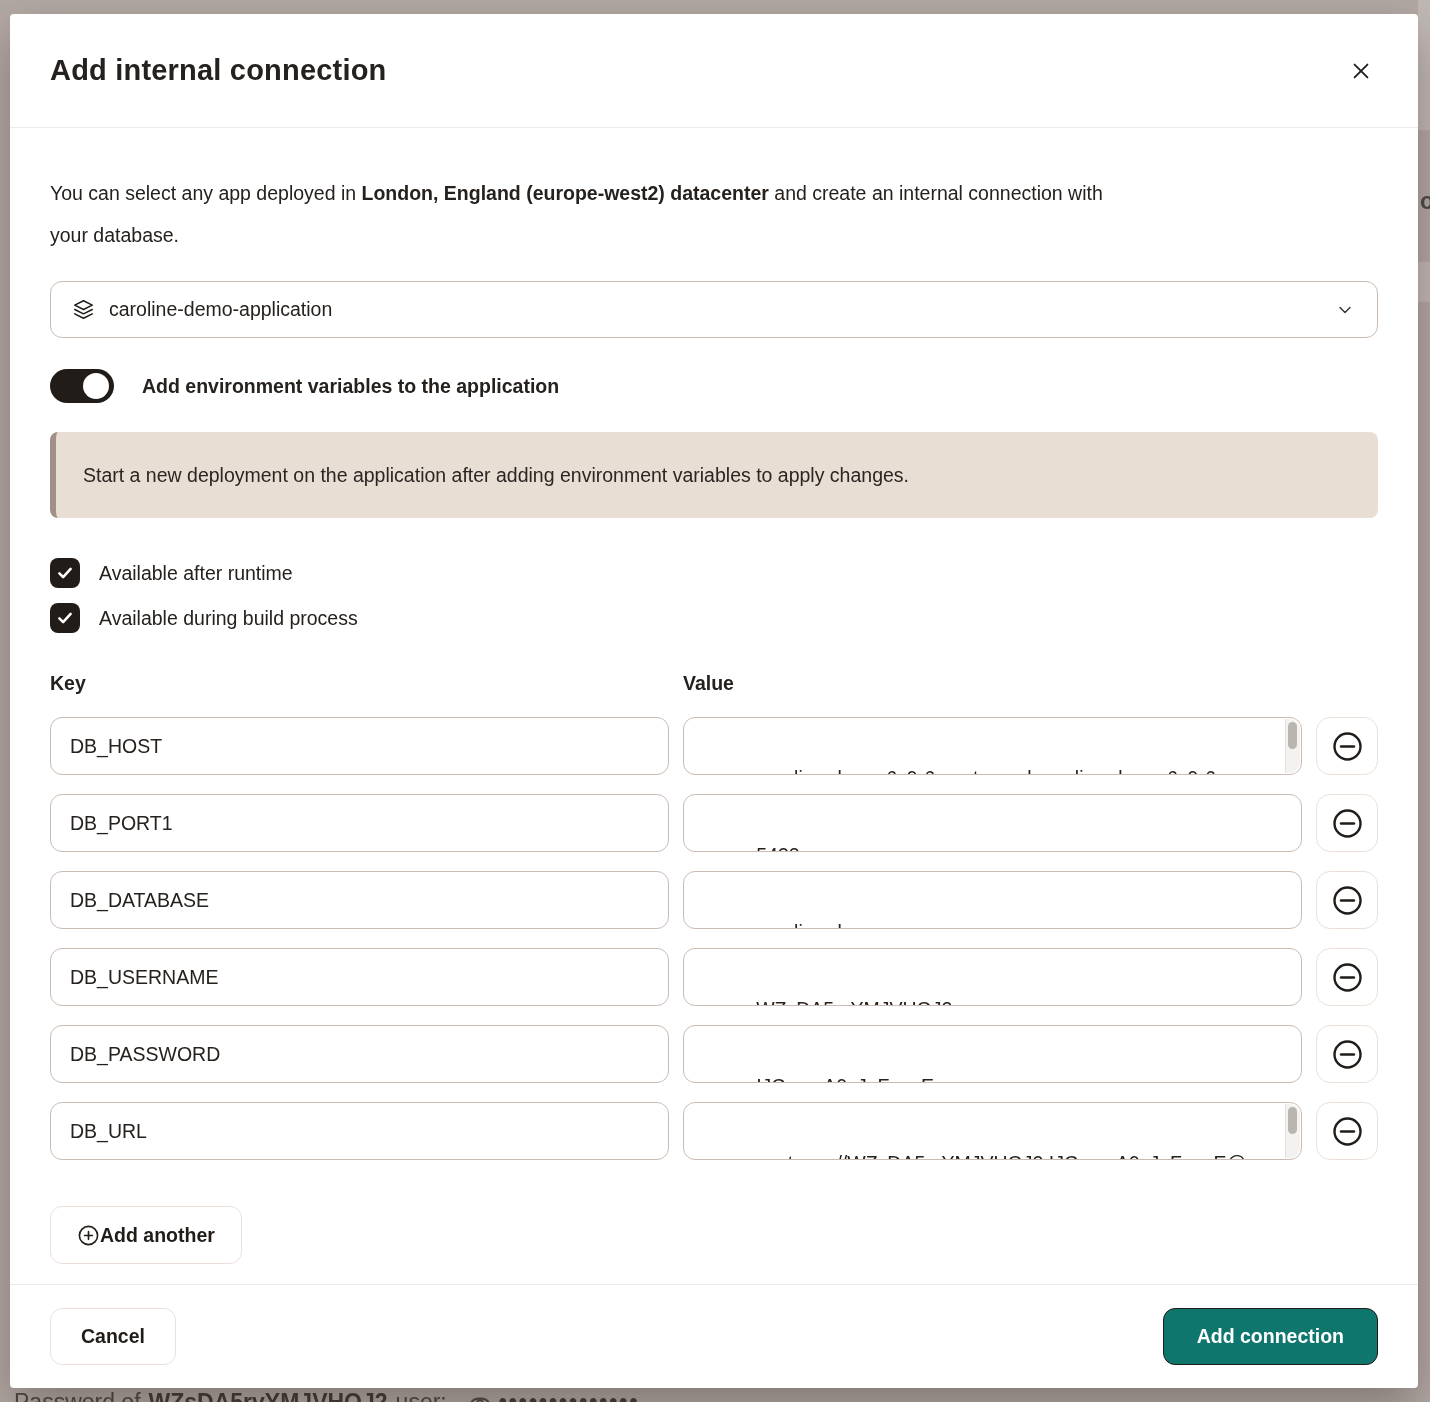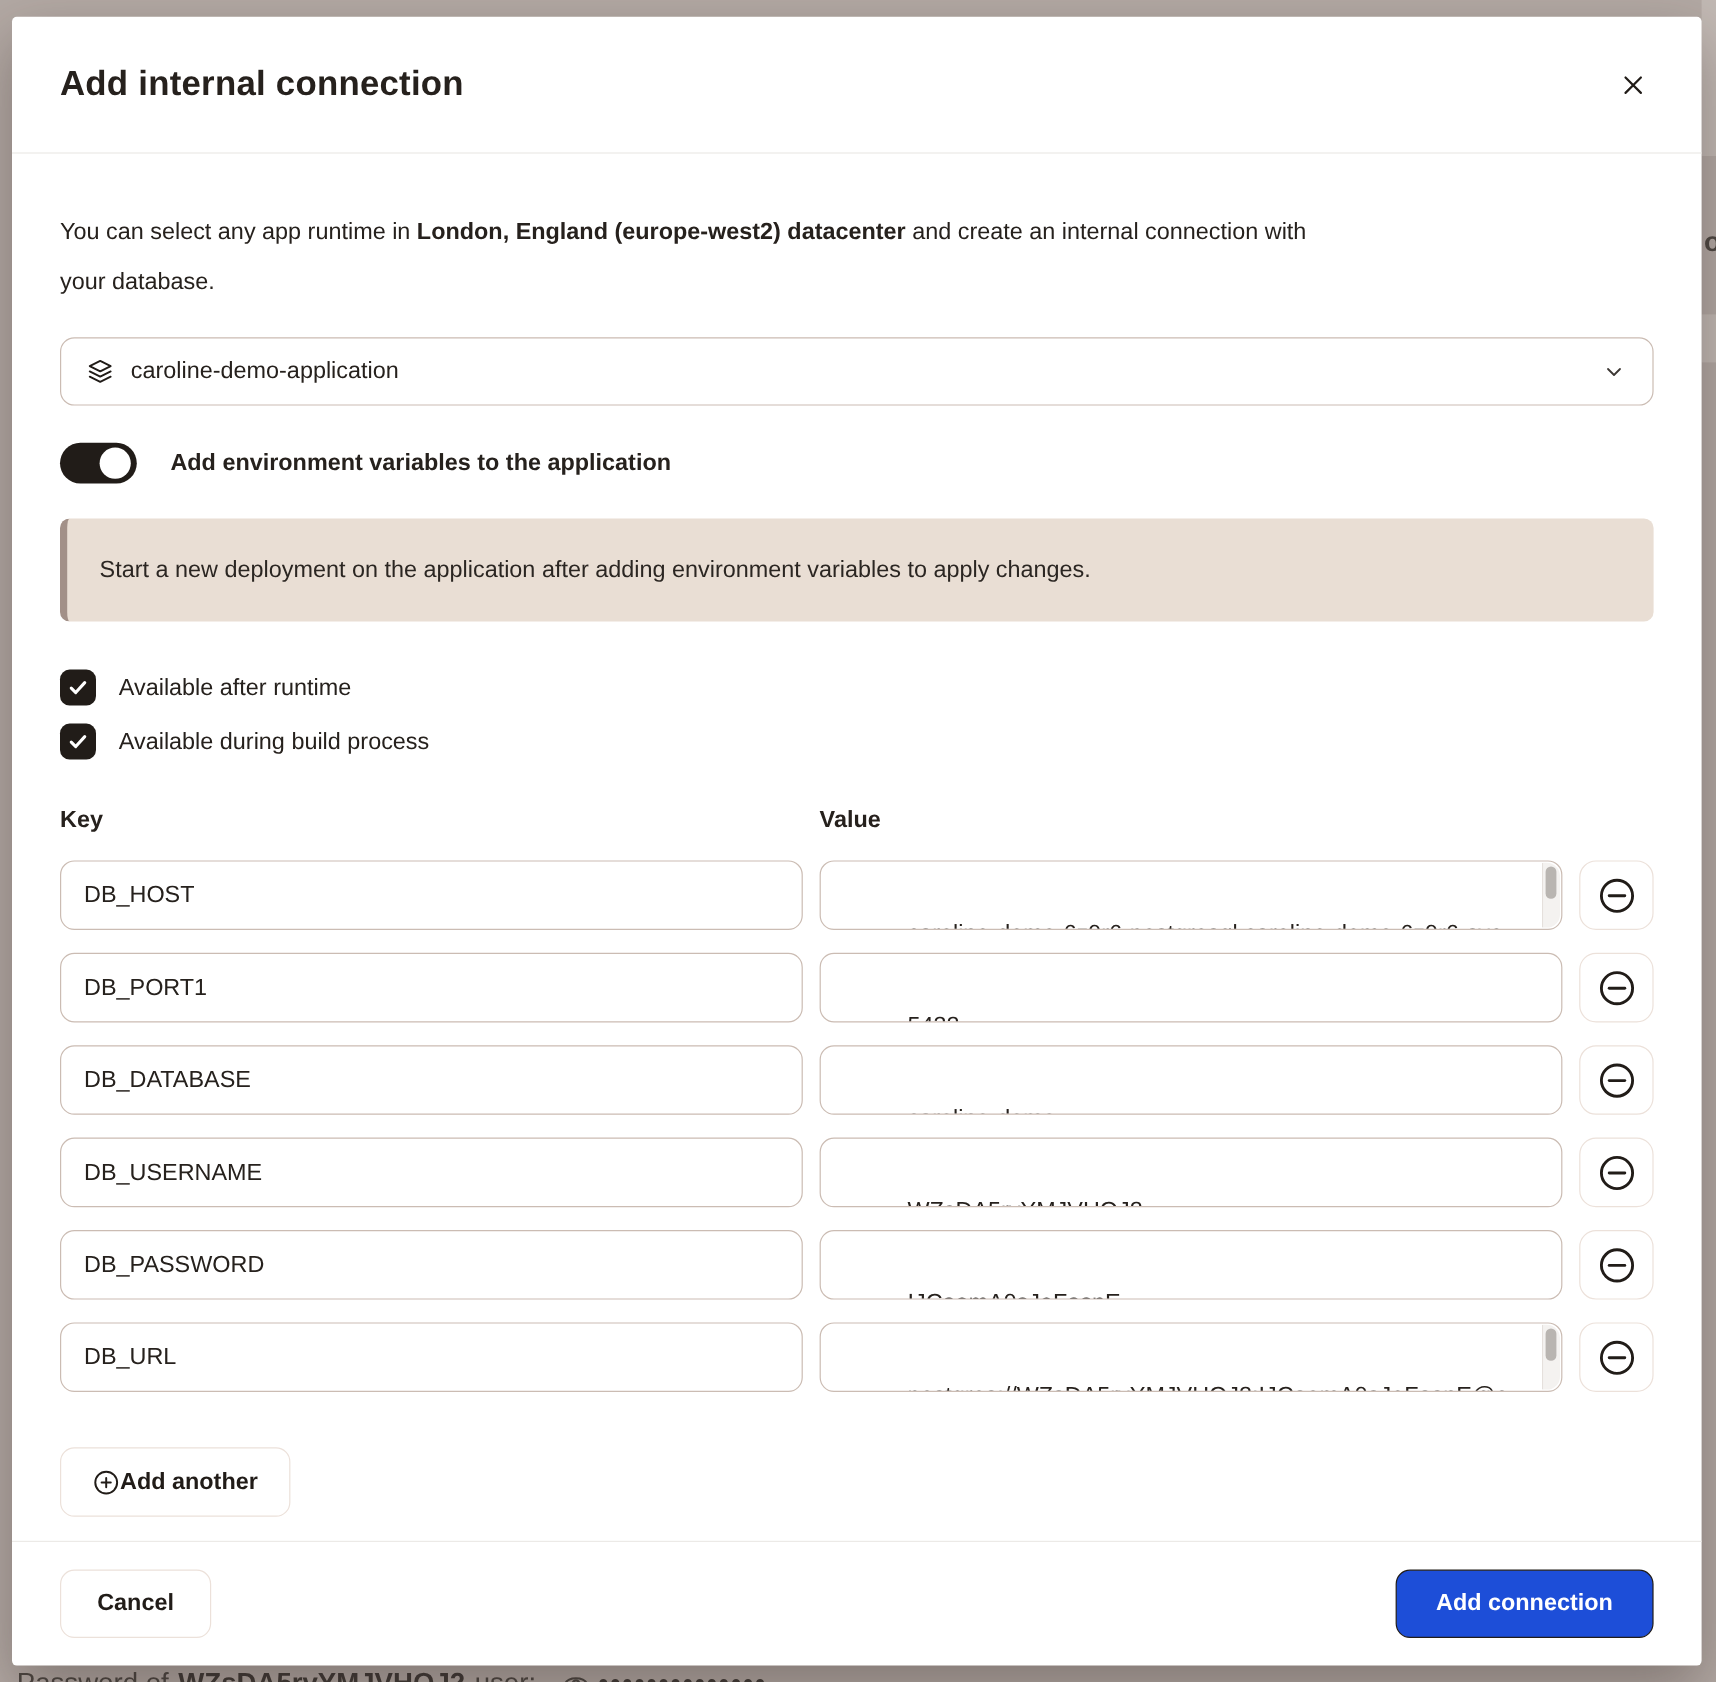--- a/index.html
+++ b/index.html
@@ -143,21 +143,21 @@
 
   .modal-footer {
     flex: 0 0 104px;
     border-top: 1px solid #eceae7;
     display: flex; align-items: center; justify-content: space-between; gap: 29px;
     padding: 0 40px;
   }
   .btn { height: 57px; border-radius: 12px; font-family: inherit;
          font-size: 19.5px; font-weight: 600; cursor: pointer; }
   .btn-cancel { background: #fff; border: 1px solid #ece1da; color: #211c18; padding: 0 30px; }
-  .btn-primary { background: #1d4ed8; border: 1px solid #211c18; color: #fff; padding: 0 33px; }
+  .btn-primary { background: #0f766e; border: 1px solid #211c18; color: #fff; padding: 0 33px; }
 
   svg { display: block; }
 </style>
 </head>
 <body>
 
 <div class="canvas">
 
   <div class="bg-band b1"></div>
   <div class="bg-band b2"></div>
@@ -185,21 +185,21 @@
           <svg width="22" height="22" viewBox="0 0 24 24" fill="none" stroke="#211c18" stroke-width="2" stroke-linecap="round">
             <path d="M5 5l14 14M19 5L5 19"></path>
           </svg>
         </span>
       </button>
     </div>
 
     <div class="modal-body">
 
       <p class="desc">
-        <span>You can select any app runtime in </span><strong>London, England (europe-west2) datacenter</strong><span> and create an internal connection with</span><br>
+        <span>You can select any app deployed in </span><strong>London, England (europe-west2) datacenter</strong><span> and create an internal connection with</span><br>
         <span>your database.</span>
       </p>
 
       <div class="app-select">
         <span>
           <svg width="21" height="21" viewBox="0 0 24 24" fill="none" stroke="#211c18" stroke-width="1.7" stroke-linejoin="round" stroke-linecap="round">
             <path d="M12 2L2 7l10 5 10-5-10-5z"></path>
               <path d="M2 12l10 5 10-5"></path>
               <path d="M2 17l10 5 10-5"></path>
           </svg>

